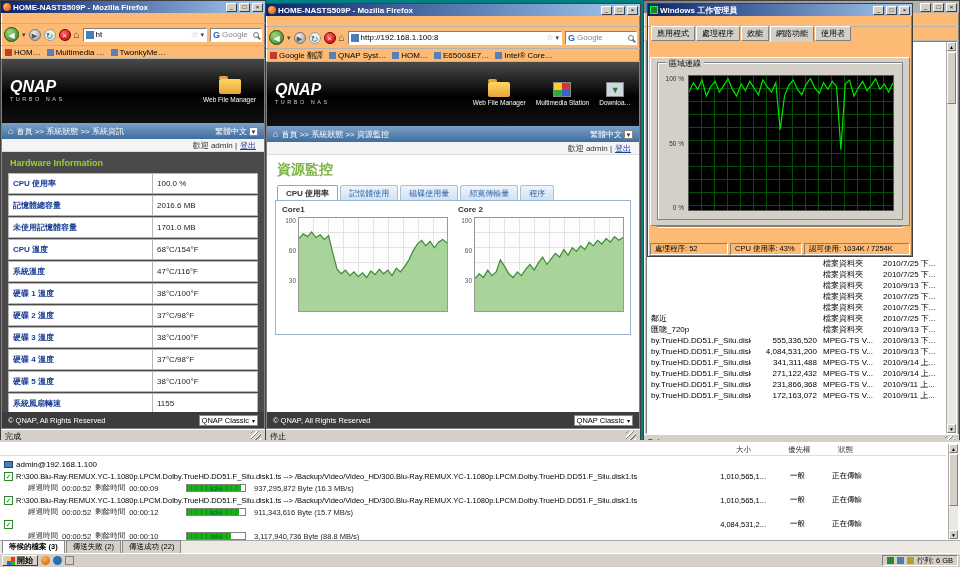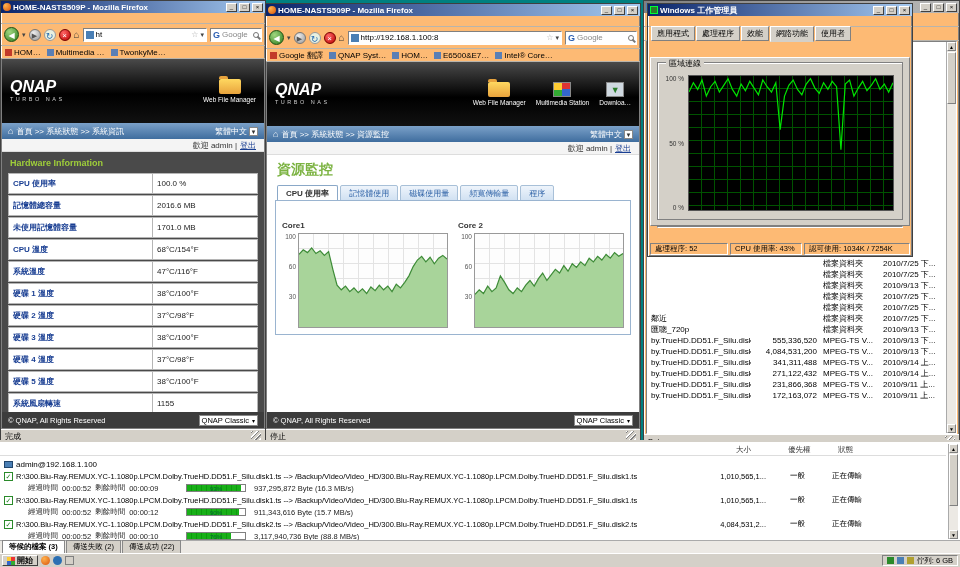--- a/index.html
+++ b/index.html
@@ -81,21 +81,21 @@
   .hw-row { display:flex; height:21px; margin-bottom:1px; }
   .hw-label { width:58%; background:#fff; color:#1a3f93; font-weight:bold; font-size:8px; display:flex; align-items:center; padding:0 4px; border:1px solid #b5b5b5; }
   .hw-value { flex:1; background:#fff; color:#222; font-size:8px; display:flex; align-items:center; padding:0 4px; border:1px solid #b5b5b5; border-left:0; }
 
   
   .rm-body { flex:1; position:relative; background:#fff; overflow:hidden; }
   .rm-title { position:absolute; top:6px; left:10px; color:#7cb342; font-size:14px; font-weight:bold; }
   .q-tabs { position:absolute; top:30px; left:10px; display:flex; gap:2px; }
   .q-tab { font-size:8px; padding:2px 8px; background:linear-gradient(#eef4fb,#cfe0f2); color:#2a5fa5; border:1px solid #a8c0d8; border-radius:2px 2px 0 0; white-space:nowrap; }
   .q-tab.active { background:#fff; color:#333; font-weight:bold; border-color:#8aa8c8; border-bottom-color:#fff; }
-  .q-panel { position:absolute; top:45px; left:8px; right:8px; height:135px; border:1px solid #9ab4d0; background:#fff; display:flex; gap:10px; padding:20px 6px; }
+  .q-panel { position:absolute; top:45px; left:8px; right:8px; height:135px; border:1px solid #9ab4d0; background:#fff; display:flex; gap:10px; padding:4px 6px; }
   .chart-group { flex:1; min-width:0; }
   .cg-title { font-size:8px; font-weight:bold; color:#333; margin-bottom:3px; }
   .cg-body { display:flex; }
   .yticks { width:16px; flex:0 0 16px; display:flex; flex-direction:column; justify-content:space-between; align-items:flex-end; padding:0 2px 28px 0; font-size:6.5px; color:#555; height:95px; }
   .chart-box { flex:1; height:95px; border:1px solid #999; position:relative; overflow:hidden; }
   .chart-box svg { position:absolute; inset:0; width:100%; height:100%; }
   .qnap-chart { background:
       repeating-linear-gradient(to right, transparent 0 14px, #e3e3e3 14px 15px),
       repeating-linear-gradient(to bottom, transparent 0 14px, #e3e3e3 14px 15px), #fdfdfd; }
   .qnap-chart .cfill { fill:#a8d49a; }
@@ -674,21 +674,20 @@
             <span class="t-bar">
               <span class="t-fill" style="width: 90%;"></span>
               <span class="t-pct">90%</span>
             </span>
             <span class="t-bytes">911,343,616 Byte (15.7 MB/s)</span>
           </div>
         </div>
         <div class="t-item">
           <div class="t-file-row">
             <span class="chk">✓</span>
-            <span class="t-path">R:\300.Blu-Ray.REMUX.YC-1.1080p.LPCM.Dolby.TrueHD.DD51.F_Silu.disk2.ts  --&gt;  /Backup/Video/Video_HD/300.Blu-Ray.REMUX.YC-1.1080p.LPCM.Dolby.TrueHD.DD51.F_Silu.disk2.ts</span>
             <span class="t-size">4,084,531,2...</span>
             <span class="t-pri">一般</span>
             <span class="t-status">正在傳輸</span>
           </div>
           <div class="t-prog-row">
             <span>經過時間</span>
             <span>00:00:52</span>
             <span>剩餘時間</span>
             <span>00:00:10</span>
             <span class="t-bar">

